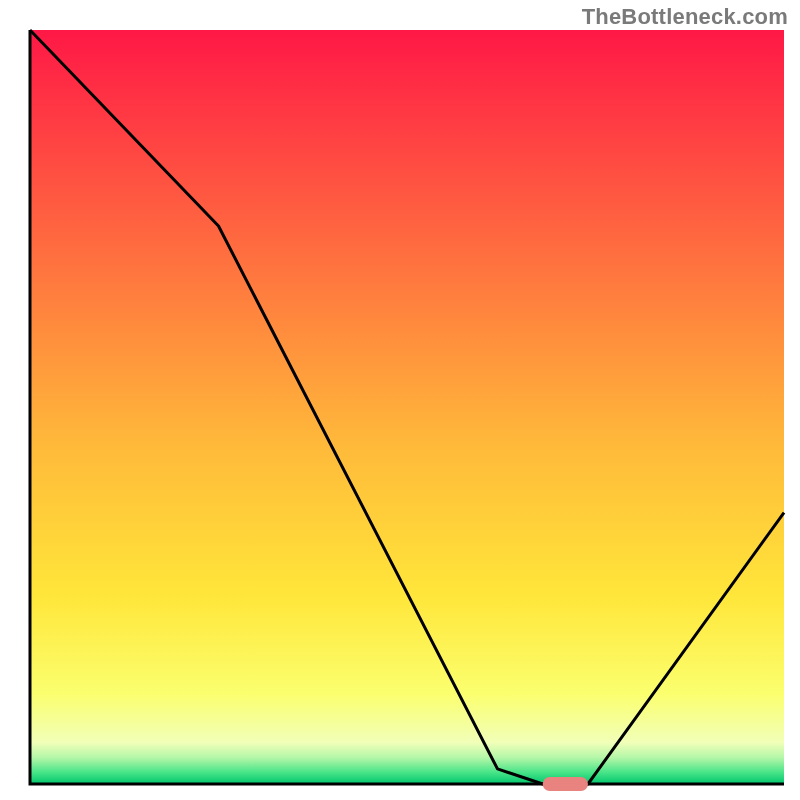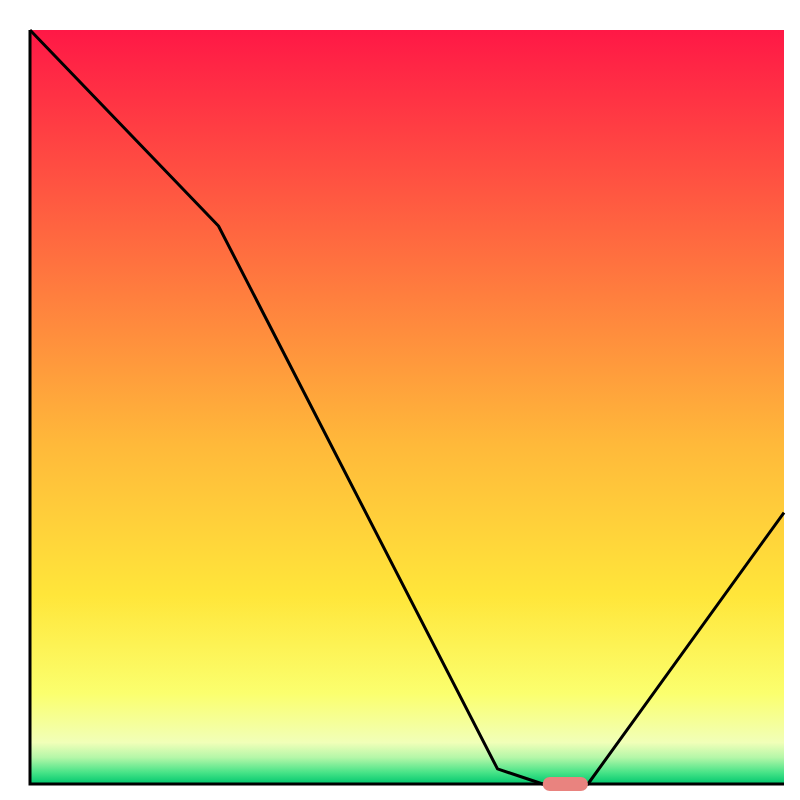--- a/index.html
+++ b/index.html
@@ -28,20 +28,21 @@
     user-select: none;
   }
   svg {
     display: block;
   }
 </style>
 </head>
 <body>
 
 <div class="chart-wrap">
+  <div class="watermark">TheBottleneck.com</div>
 
   <svg width="800" height="800" viewBox="0 0 800 800">
     <defs>
       <linearGradient id="bg-grad" x1="0" y1="0" x2="0" y2="1">
 
       <stop offset="0%" stop-color="#ff1846"></stop>
           <stop offset="35%" stop-color="#ff7e3e"></stop>
           <stop offset="55.00000000000001%" stop-color="#ffb93a"></stop>
           <stop offset="75%" stop-color="#ffe63a"></stop>
           <stop offset="88%" stop-color="#fbff6e"></stop>

